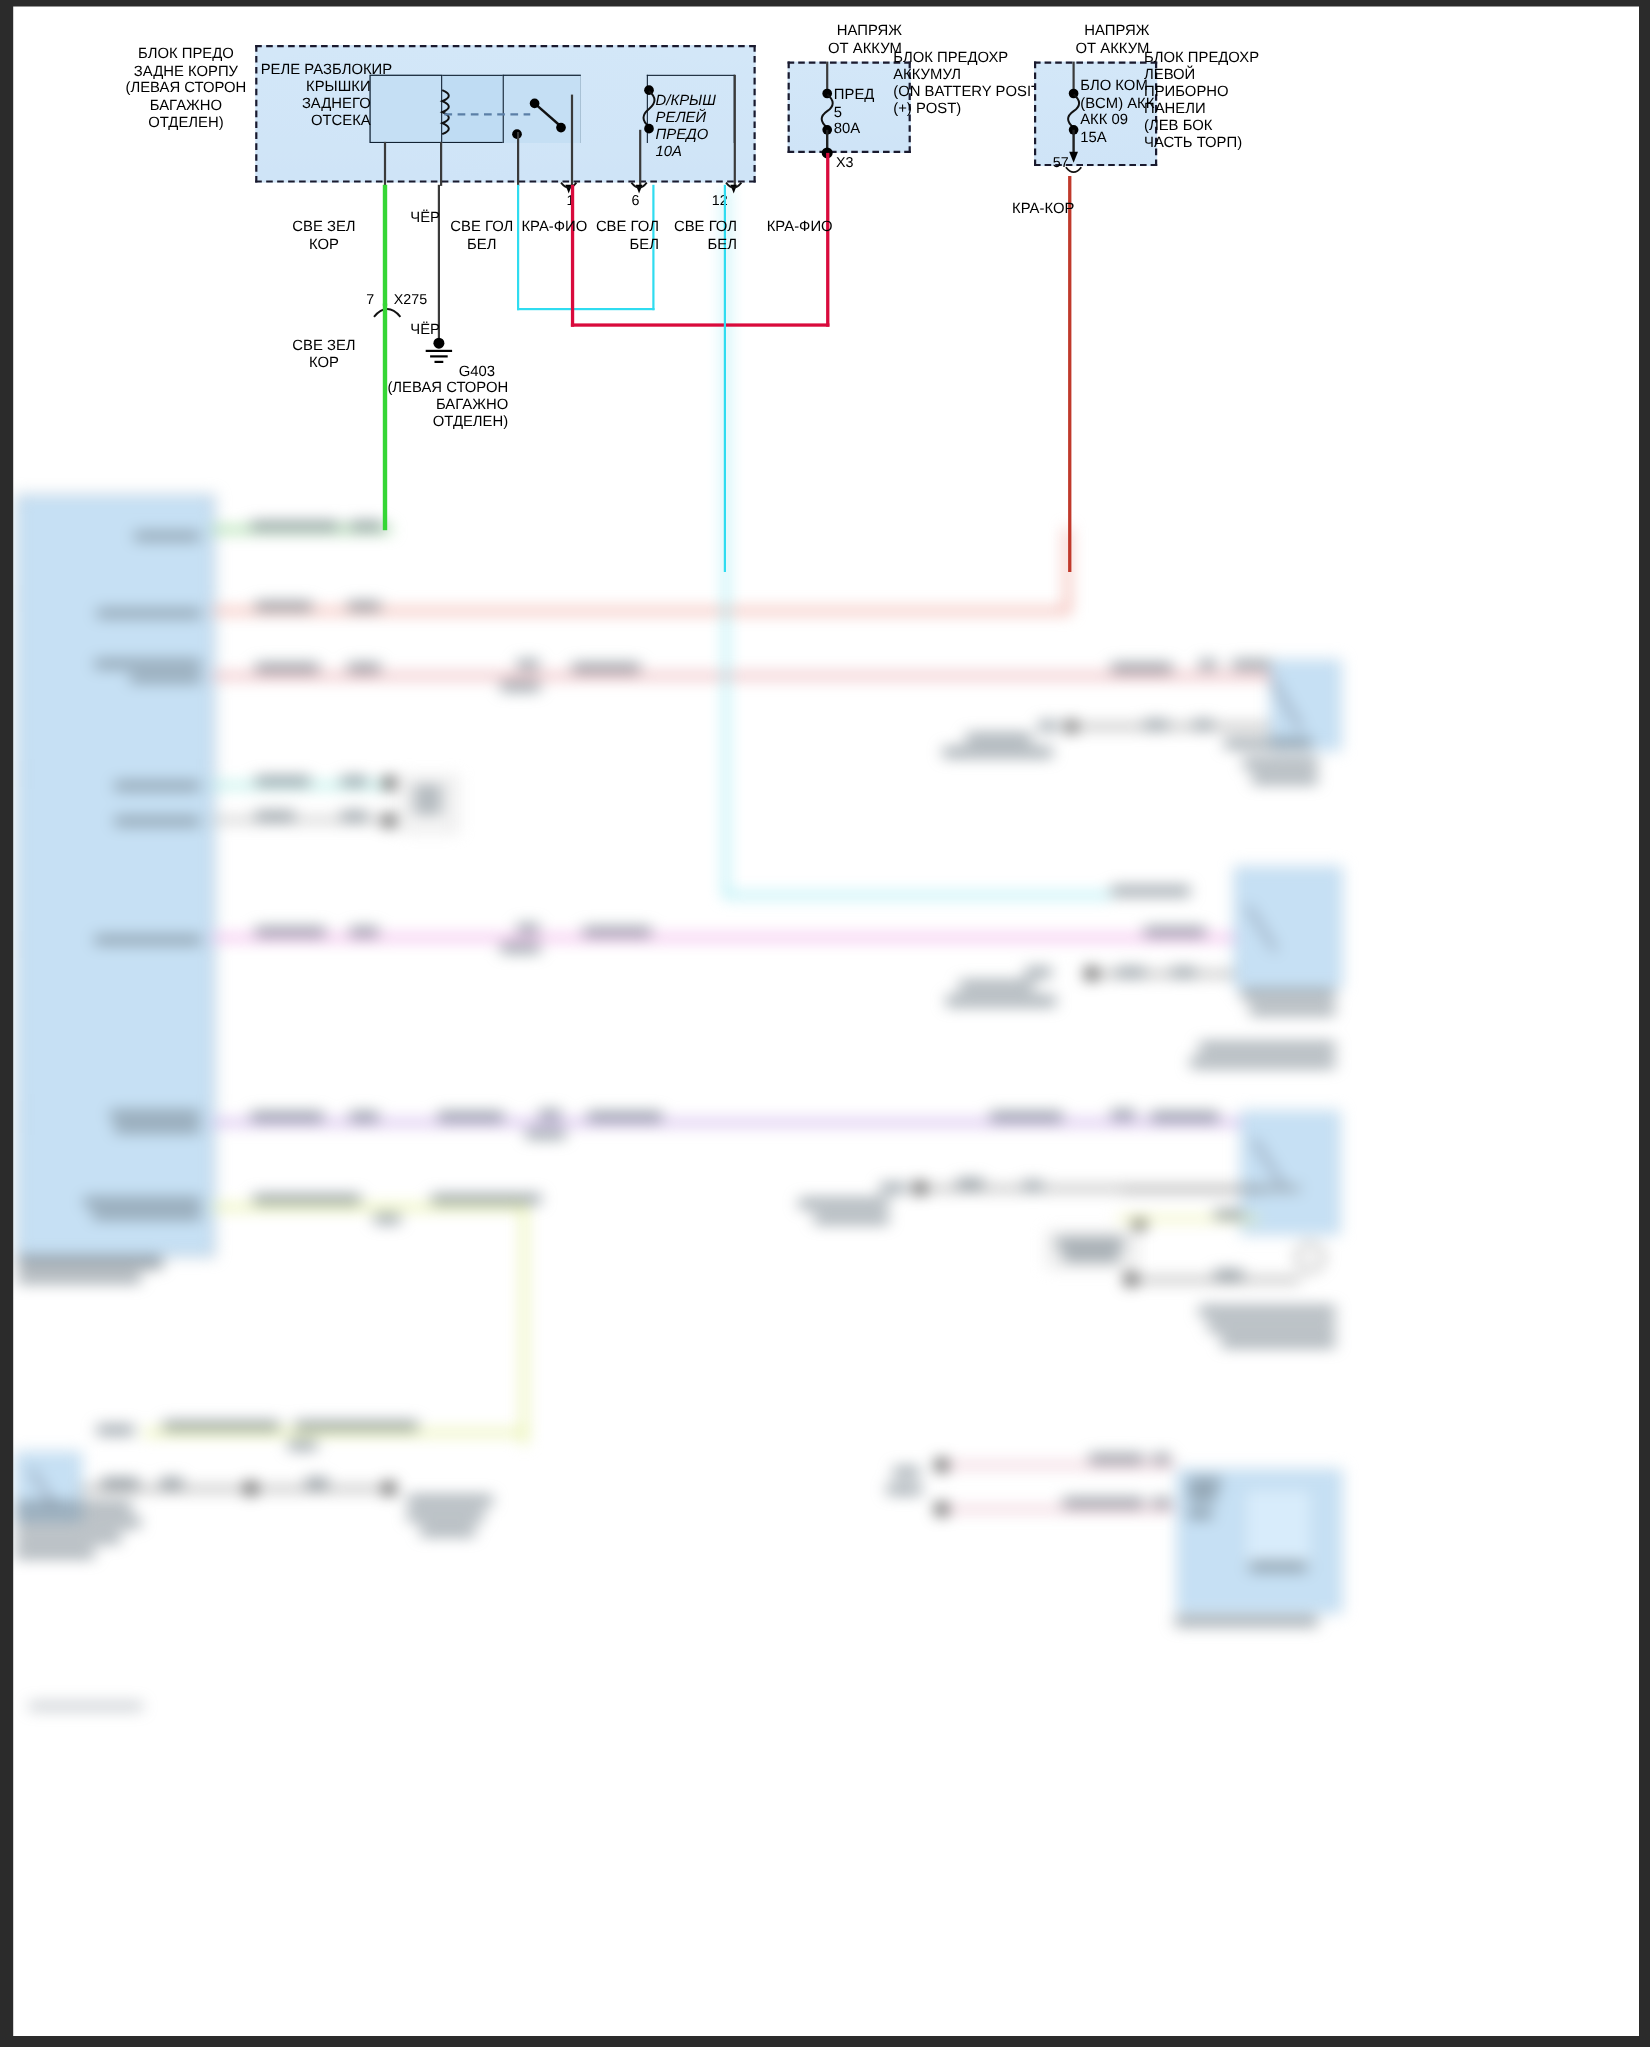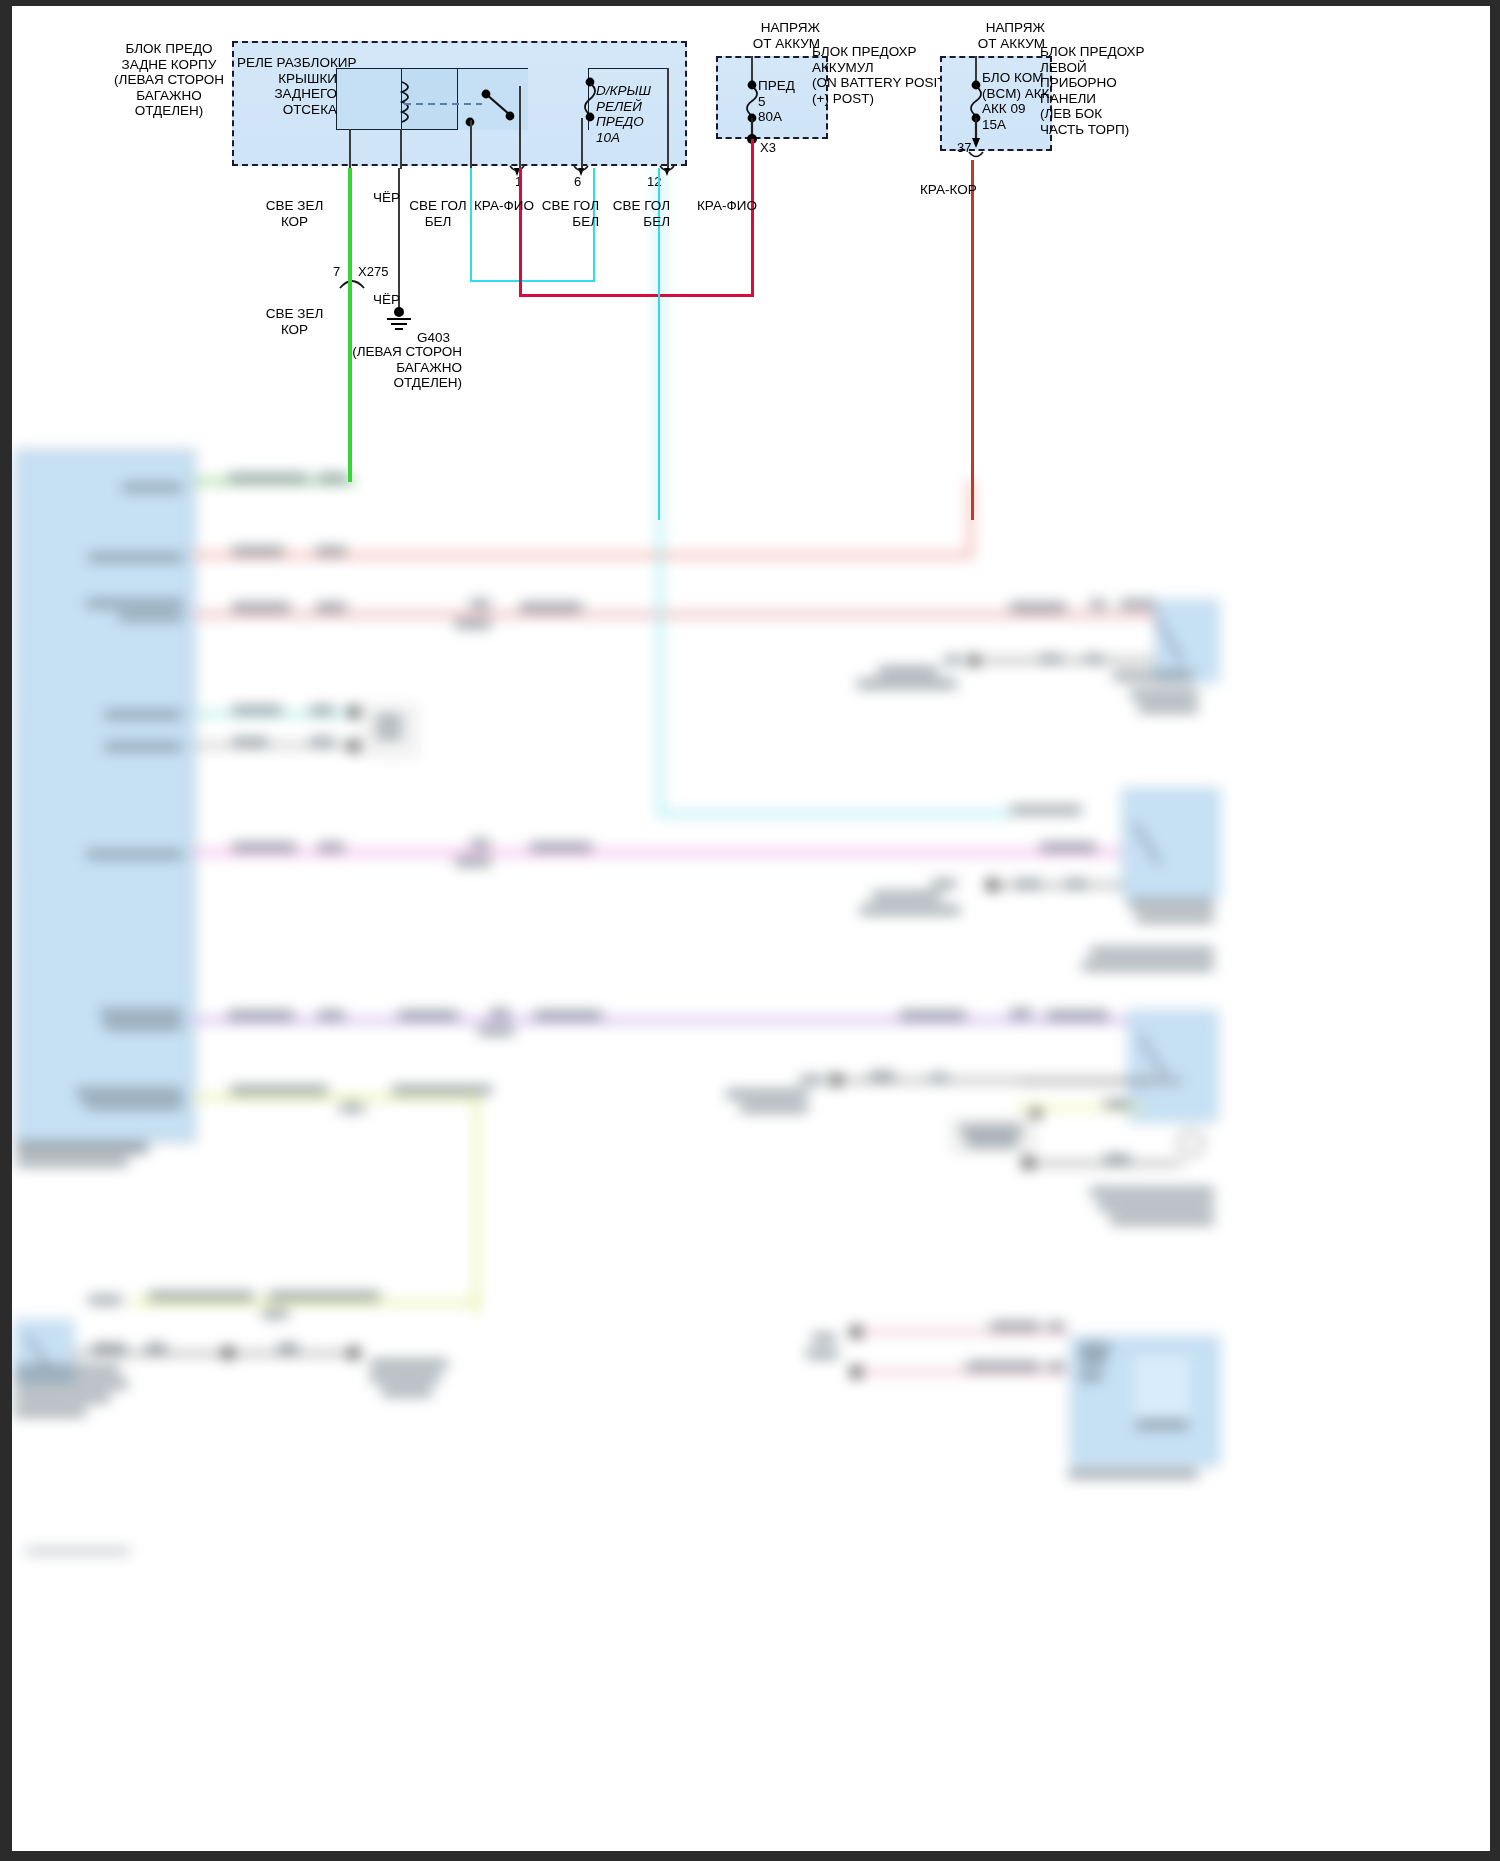--- a/index.html
+++ b/index.html
@@ -334,21 +334,21 @@
       <polygon class="arrowhead" points="6,58 14,58 10,68"></polygon>
     </svg>
     <div class="lbl" style="left:982px;top:70px;width:72px;">БЛО КОМ
 (BCM) АКК
 АКК 09
 15A</div>
 
     <svg style="position:absolute;left:964px;top:150px;width:30px;height:18px;">
       <path d="M5,2 q7,9 14,0" fill="none" stroke="#111" stroke-width="1.6"></path>
     </svg>
-    <div class="pin" style="left:957px;top:140px;">37</div>
+    <div class="pin" style="left:957px;top:140px;">57</div>
 
     <div class="wv grn" style="left:348px;top:168px;height:110px;width:4px;"></div>
     <div class="lbl r" style="left:252px;top:198px;width:85px;">СВЕ ЗЕЛ
 КОР</div>
 
     <svg style="position:absolute;left:334px;top:272px;width:36px;height:24px;">
       <path d="M6,16 q12,-14 24,0" fill="none" stroke="#111" stroke-width="1.8"></path>
     </svg>
     <div class="pin" style="left:333px;top:264px;">7</div>
     <div class="pin" style="left:358px;top:264px;">X275</div>

